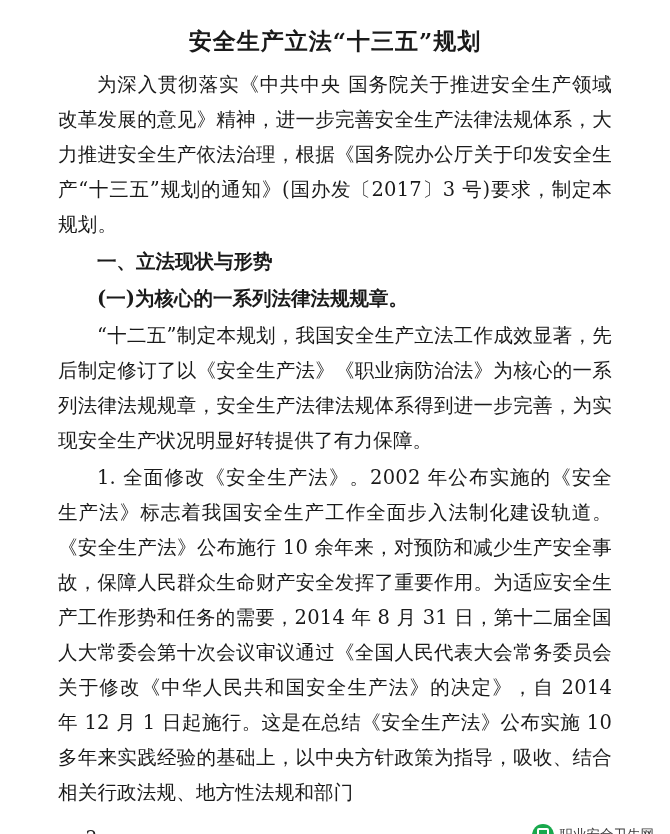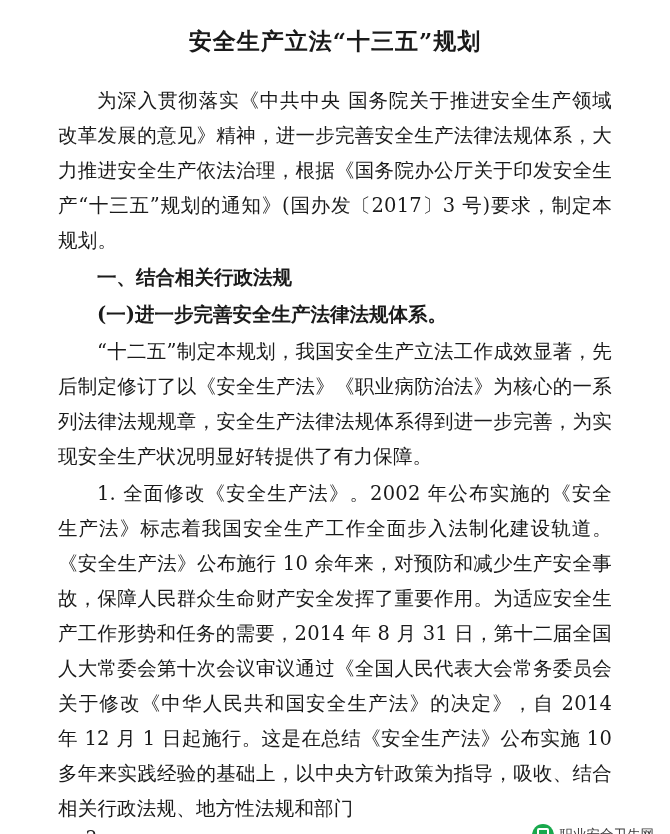--- a/index.html
+++ b/index.html
@@ -21,21 +21,21 @@
     height: 834px;
     box-sizing: border-box;
     padding: 0 58px;
   }
   .doc-title {
     text-align: center;
     font-size: 23px;
     font-weight: bold;
     letter-spacing: 1px;
     margin-top: 26px;
-    margin-bottom: 26px;
+    margin-bottom: 10px;
     font-family: "DejaVu Serif", "Liberation Serif", serif;
   }
   .para {
     font-size: 19.5px;
     line-height: 35px;
     text-align: justify;
     text-justify: inter-ideograph;
     margin: 0 0 2px 0;
     letter-spacing: 0.2px;
   }
@@ -117,23 +117,23 @@
 </style>
 </head>
 <body>
 
 <div class="page">
 
   <h1 class="doc-title">安全生产立法“十三五”规划</h1>
 
   <p class="para indent">为深入贯彻落实《中共中央 国务院关于推进安全生产领域改革发展的意见》精神，进一步完善安全生产法律法规体系，大力推进安全生产依法治理，根据《国务院办公厅关于印发安全生产“十三五”规划的通知》(国办发〔2017〕3 号)要求，制定本规划。</p>
 
-  <p class="section-head">一、结合相关行政法规</p>
+  <p class="section-head">一、立法现状与形势</p>
 
-  <p class="sub-head">(一)进一步完善安全生产法律法规体系。</p>
+  <p class="sub-head">(一)为核心的一系列法律法规规章。</p>
 
   <p class="para indent">“十二五”制定本规划，我国安全生产立法工作成效显著，先后制定修订了以《安全生产法》《职业病防治法》为核心的一系列法律法规规章，安全生产法律法规体系得到进一步完善，为实现安全生产状况明显好转提供了有力保障。</p>
 
   <p class="para indent">1. 全面修改《安全生产法》。2002 年公布实施的《安全生产法》标志着我国安全生产工作全面步入法制化建设轨道。《安全生产法》公布施行 10 余年来，对预防和减少生产安全事故，保障人民群众生命财产安全发挥了重要作用。为适应安全生产工作形势和任务的需要，2014 年 8 月 31 日，第十二届全国人大常委会第十次会议审议通过《全国人民代表大会常务委员会关于修改《中华人民共和国安全生产法》的决定》，自 2014 年 12 月 1 日起施行。这是在总结《安全生产法》公布实施 10 多年来实践经验的基础上，以中央方针政策为指导，吸收、结合相关行政法规、地方性法规和部门</p>
 
   <div class="footer">
     <div class="page-number">— 2 —</div>
     <div class="watermark">
       <span class="wm-logo"></span>
       <span class="wm-text">职业安全卫生网</span>

